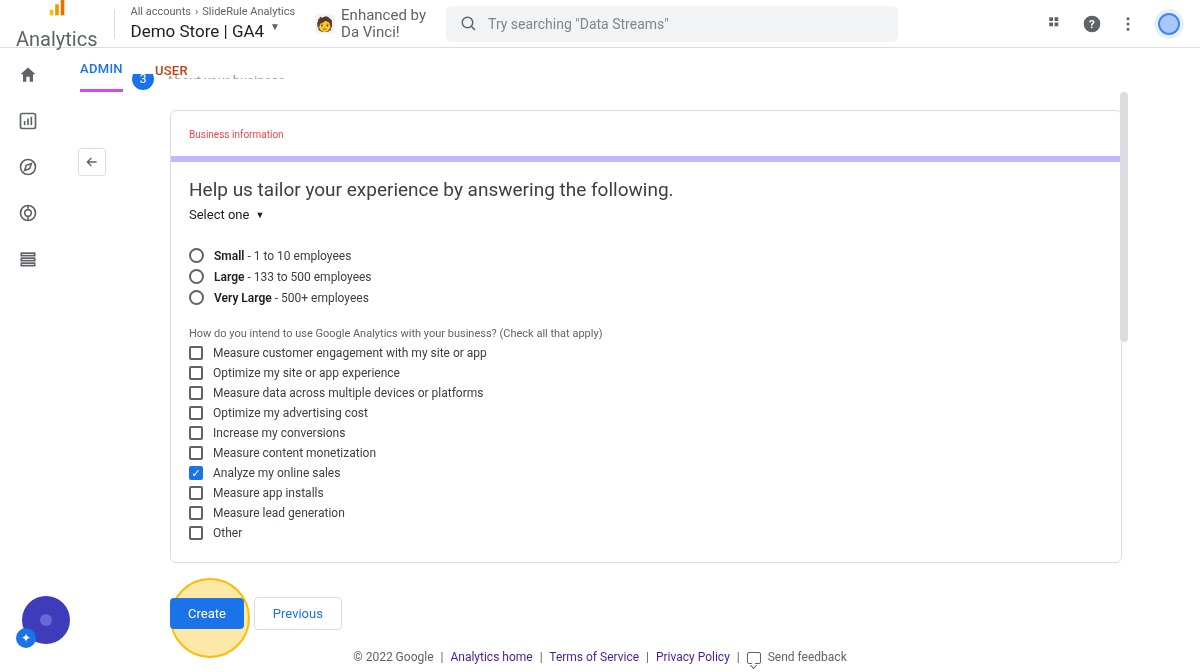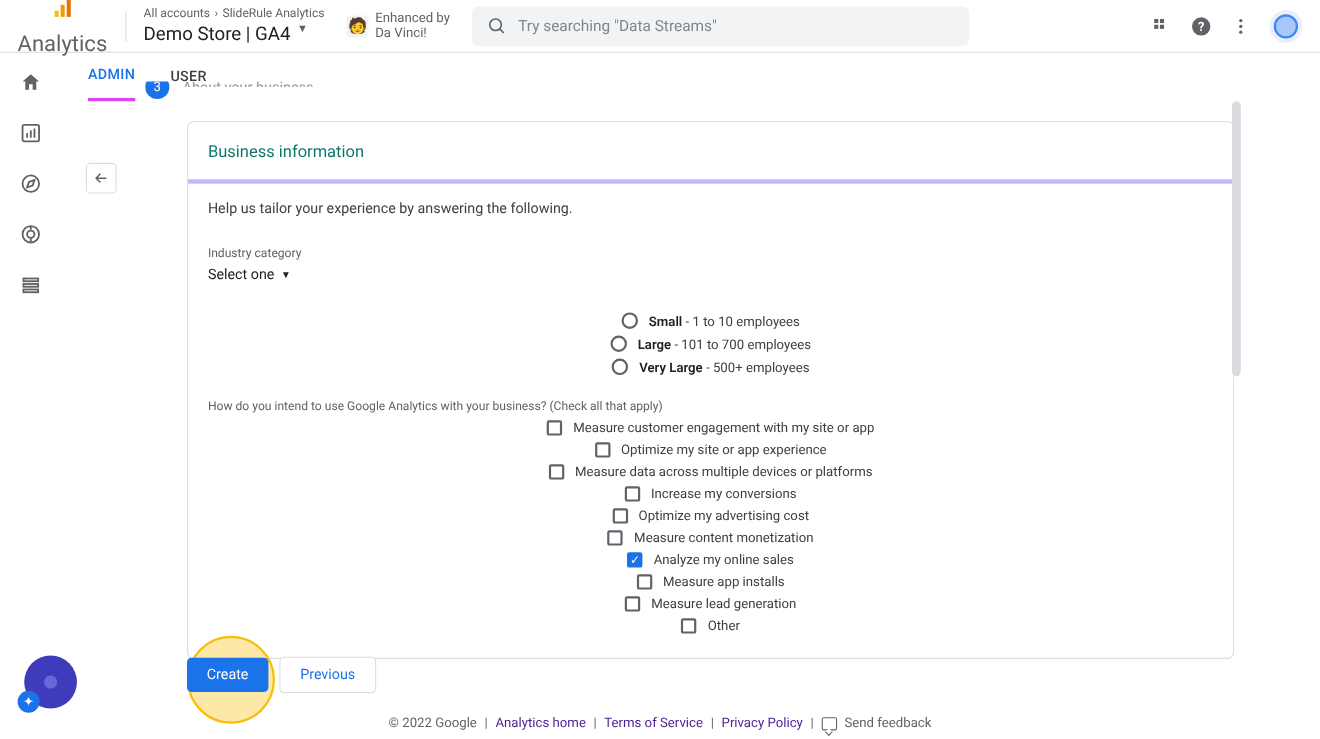--- a/index.html
+++ b/index.html
@@ -11,51 +11,51 @@
 .logo-text { font-size: 20px; color: #5f6368; font-weight: 400; }
 .divider { width: 1px; height: 28px; background: #dadce0; margin: 0 4px; }
 .account-selector { display: flex; flex-direction: column; font-size: 11px; color: #5f6368; line-height: 1.3; }
 .breadcrumb { display: flex; align-items: center; gap: 4px; }
 .breadcrumb span { color: #5f6368; }
 .property-row { display: flex; align-items: flex-start; gap: 6px; }
 .property-name { font-size: 17px; color: #202124; font-weight: 400; }
 .dropdown-caret { font-size: 10px; color: #5f6368; }
 .enhanced-badge { display: flex; align-items: center; gap: 6px; margin-left: 8px; }
 .enhanced-icon { width: 20px; height: 20px; background: #f1f3f4; border-radius: 3px; display:flex; align-items:center; justify-content:center; font-size:14px; }
-.enhanced-text { font-size: 12px; color: #5f6368; line-height: 1.1; }
+.enhanced-text { font-size: 15px; color: #5f6368; line-height: 1.1; }
 .search-box { flex: 0 0 452px; height: 36px; background: #f1f3f4; border-radius: 6px; display: flex; align-items: center; padding: 0 14px; gap: 10px; margin-left: 8px; }
 .search-icon { color: #5f6368; width: 18px; height: 18px; }
 .search-placeholder { color: #80868b; font-size: 14px; }
 .header-right { margin-left: auto; display: flex; align-items: center; gap: 16px; }
 .header-icon { width: 20px; height: 20px; color: #5f6368; display:flex; align-items:center; justify-content:center; }
 .avatar { width: 30px; height: 30px; border-radius: 50%; background: #e8f0fe; display:flex; align-items:center; justify-content:center; }
 .avatar-inner { width: 22px; height: 22px; border-radius: 50%; background: #a8c7fa; border: 2px solid #4285f4; }
 
 .sidenav { position: absolute; left: 0; top: 48px; width: 56px; height: calc(100% - 48px); display: flex; flex-direction: column; align-items: center; padding-top: 16px; gap: 24px; }
 .sidenav-icon { width: 22px; height: 22px; color: #5f6368; display:flex; align-items:center; justify-content:center; }
 
 .tabs { position: absolute; left: 72px; top: 48px; height: 44px; display: flex; align-items: center; gap: 32px; padding-left: 8px; }
-.tab { font-size: 13px; color: #404040; font-weight: 500; letter-spacing: 0.3px; height: 100%; display:flex; align-items:center; }
+.tab { font-size: 13px; color: #c2410c; font-weight: 500; letter-spacing: 0.3px; height: 100%; display:flex; align-items:center; }
 .tab.active { color: #1a73e8; border-bottom: 3px solid #d946ef; }
 
 .back-circle { position: absolute; left: 78px; top: 148px; width: 28px; height: 28px; border: 1px solid #dadce0; border-radius: 4px; display:flex; align-items:center; justify-content:center; color:#5f6368; background:#fff; }
 
 .content { position: absolute; left: 132px; top: 74px; right: 78px; bottom: 36px; overflow: hidden; }
 .step-header { display: flex; align-items: center; gap: 12px; height: 18px; }
 .step-circle { width: 22px; height: 22px; border-radius: 50%; background: #1a73e8; color:#fff; display:flex; align-items:center; justify-content:center; font-size:12px; position: relative; top: -4px; }
 .step-title { font-size: 13px; color: #202124; font-weight: 500; position: relative; top: -7px; overflow: hidden; height: 6px; opacity: 0.4; }
 
 .card { margin-top: 18px; margin-left: 38px; border: 1px solid #dadce0; border-radius: 6px; background: #fff; }
-.card-header { padding: 18px 18px 16px; border-bottom: 4px solid #c4b5fd; font-size: 15px; color: #0f766e; }
+.card-header { padding: 18px 18px 16px; border-bottom: 6px solid #c4b5fd; font-size: 10px; color: #ef4444; }
 .card-body { padding: 16px 18px 22px; }
-.help-text { font-size: 13px; color: #3c4043; margin-bottom: 26px; }
+.help-text { font-size: 19px; color: #3c4043; margin-bottom: 6px; }
 .field-label { font-size: 11px; color: #5f6368; margin-bottom: 6px; }
 .select-one { font-size: 13px; color: #202124; display:flex; align-items:center; gap:6px; margin-bottom: 26px; }
 
-.radios, .checks { display: flex; flex-direction: column; gap: 6px; align-items: center; }
+.radios, .checks { display: flex; flex-direction: column; gap: 6px; }
 .radio-row, .check-row { display: flex; align-items: center; gap: 10px; font-size: 12px; color: #3c4043; }
 .radio-row b, .radio-row strong { color: #202124; font-weight: 600; }
 .radio { width: 15px; height: 15px; border: 2px solid #5f6368; border-radius: 50%; flex-shrink:0; }
 .check { width: 14px; height: 14px; border: 2px solid #5f6368; border-radius: 2px; flex-shrink:0; display:flex; align-items:center; justify-content:center; }
 .check.checked { background: #1a73e8; border-color: #1a73e8; color:#fff; font-size:11px; }
 .section-gap { height: 22px; }
 
 .buttons { position: absolute; left: 170px; bottom: 42px; display: flex; gap: 10px; align-items:center; }
 .btn-create { background: #1a73e8; color: #fff; padding: 8px 18px; font-size: 13px; border-radius: 4px; border:none; }
 .btn-prev { background: #fff; color: #1a73e8; padding: 8px 18px; font-size: 13px; border: 1px solid #dadce0; border-radius: 4px; }
@@ -188,33 +188,32 @@
 
 <div class="content">
   <div class="step-header">
     <div class="step-circle">3</div>
     <div class="step-title">About your business</div>
   </div>
   <div class="card">
     <div class="card-header">Business information</div>
     <div class="card-body">
       <div class="help-text">Help us tailor your experience by answering the following.</div>
-      <div class="field-label">Industry category</div>
       <div class="select-one">
         <span>Select one</span>
         <span style="font-size:9px;">▼</span>
       </div>
       <div class="radios">
         <label class="radio-row">
             <span class="radio"></span>
             <span><strong>Small</strong><span> - 1 to 10 employees</span></span>
           </label>
         <label class="radio-row">
             <span class="radio"></span>
-            <span><strong>Large</strong><span> - 101 to 700 employees</span></span>
+            <span><strong>Large</strong><span> - 133 to 500 employees</span></span>
           </label>
         <label class="radio-row">
             <span class="radio"></span>
             <span><strong>Very Large</strong><span> - 500+ employees</span></span>
           </label>
       </div>
       <div class="section-gap"></div>
       <div class="field-label">How do you intend to use Google Analytics with your business? (Check all that apply)</div>
       <div class="checks" id="checks-container">
           <label class="check-row">
@@ -224,25 +223,25 @@
           <label class="check-row">
             <span class="check"></span>
             <span>Optimize my site or app experience</span>
           </label>
           <label class="check-row">
             <span class="check"></span>
             <span>Measure data across multiple devices or platforms</span>
           </label>
           <label class="check-row">
             <span class="check"></span>
+            <span>Optimize my advertising cost</span>
+          </label>
+          <label class="check-row">
+            <span class="check"></span>
             <span>Increase my conversions</span>
-          </label>
-          <label class="check-row">
-            <span class="check"></span>
-            <span>Optimize my advertising cost</span>
           </label>
           <label class="check-row">
             <span class="check"></span>
             <span>Measure content monetization</span>
           </label>
           <label class="check-row">
             <span class="check checked">✓</span>
             <span>Analyze my online sales</span>
           </label>
           <label class="check-row">

